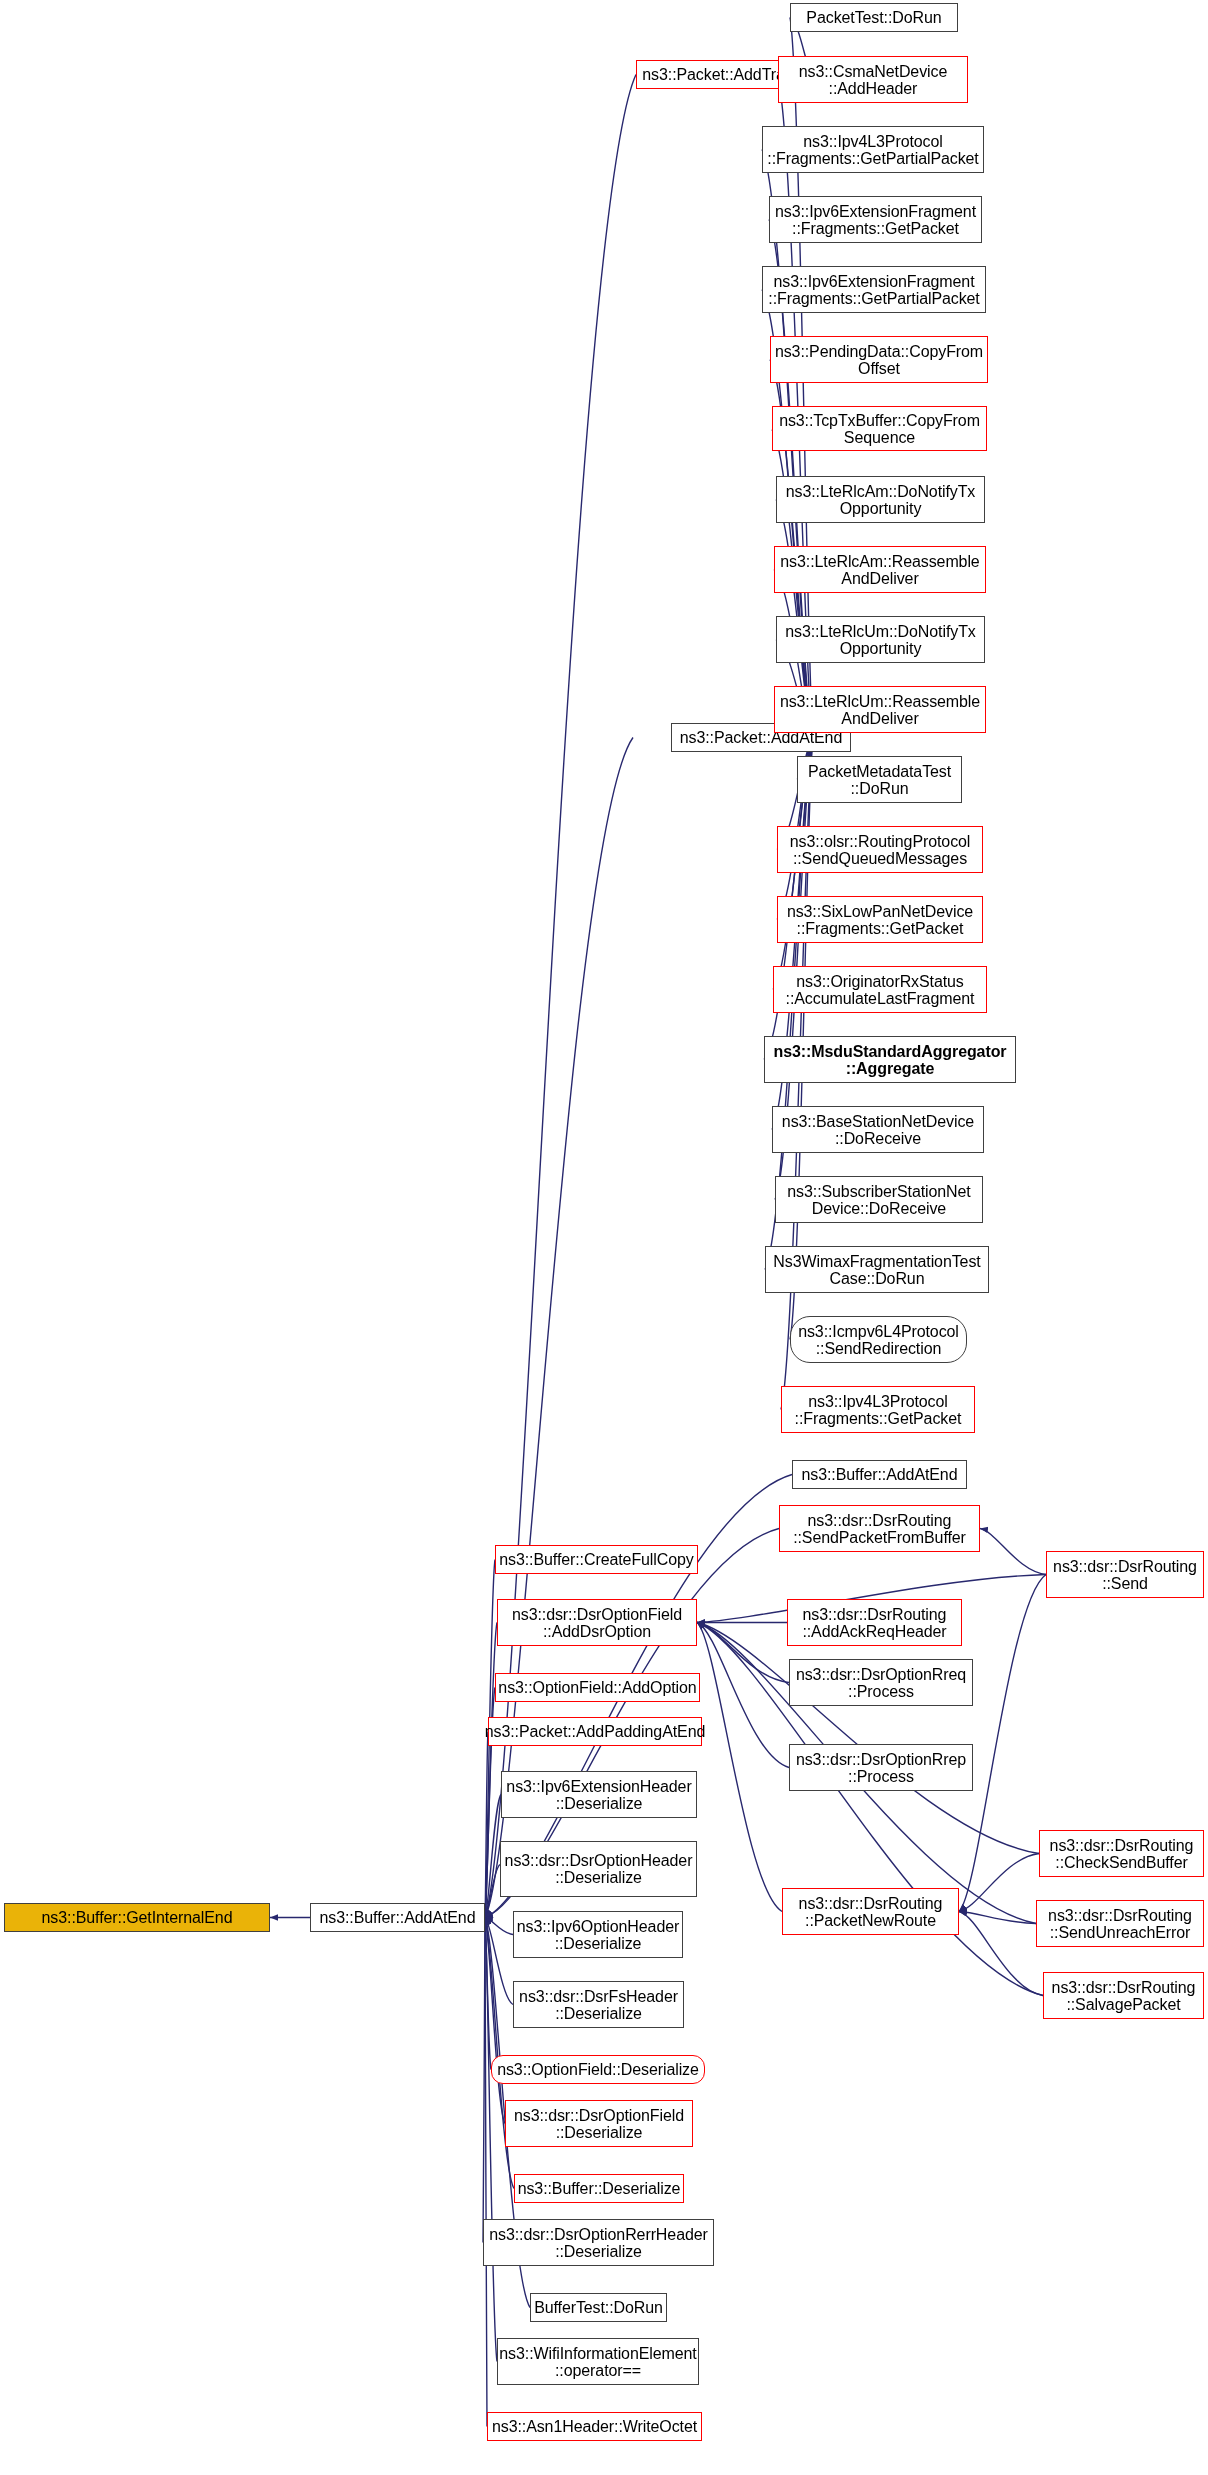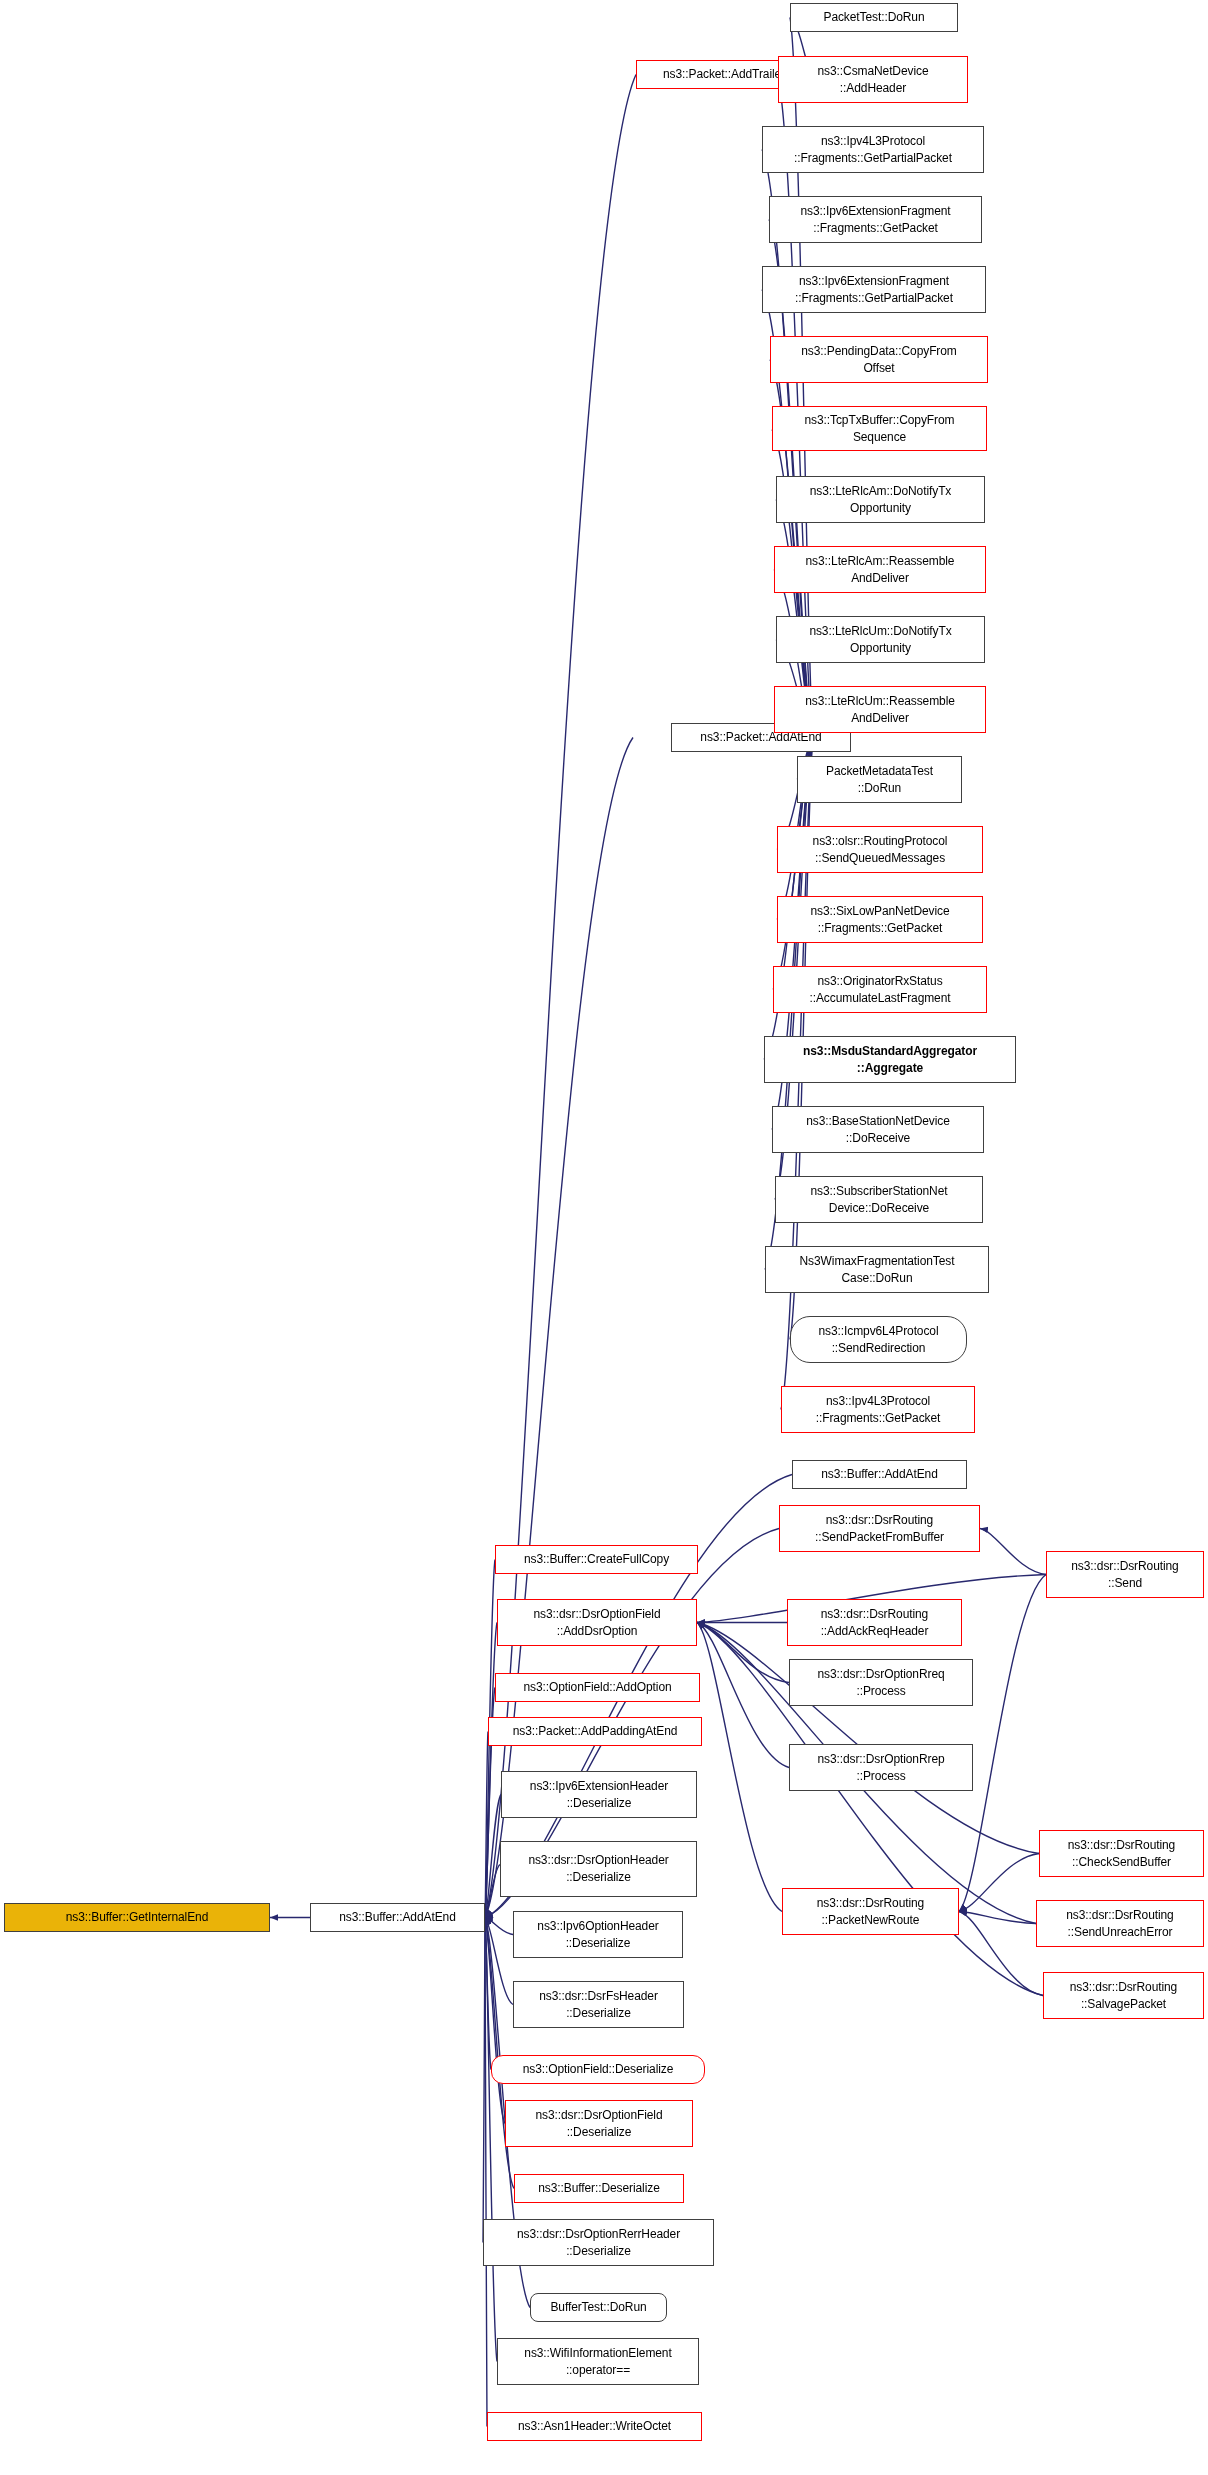--- a/index.html
+++ b/index.html
@@ -23,21 +23,21 @@
     height: 2475px;
     pointer-events: none;
   }
   .node {
     position: absolute;
     box-sizing: border-box;
     display: flex;
     align-items: center;
     justify-content: center;
     text-align: center;
-    font-size: 12px;
+    font-size: 16px;
     line-height: 17px;
     color: #000000;
     background: #ffffff;
     border: 1px solid #404040;
     padding: 0 4px;
     white-space: pre-line;
     letter-spacing: -0.1px;
   }
   .node.red {
     border: 1px solid #ff0000;
@@ -183,21 +183,21 @@
       <div class="node" style="left: 513px; top: 1911px; width: 170px; height: 47px;">ns3::Ipv6OptionHeader
 ::Deserialize</div>
       <div class="node" style="left: 513px; top: 1981px; width: 171px; height: 47px;">ns3::dsr::DsrFsHeader
 ::Deserialize</div>
       <div class="node red" style="left: 491px; top: 2055px; width: 214px; height: 29px; border-radius: 12px;">ns3::OptionField::Deserialize</div>
       <div class="node red" style="left: 505px; top: 2100px; width: 188px; height: 47px;">ns3::dsr::DsrOptionField
 ::Deserialize</div>
       <div class="node red" style="left: 514px; top: 2174px; width: 170px; height: 29px;">ns3::Buffer::Deserialize</div>
       <div class="node" style="left: 483px; top: 2219px; width: 231px; height: 47px;">ns3::dsr::DsrOptionRerrHeader
 ::Deserialize</div>
-      <div class="node" style="left: 530px; top: 2293px; width: 137px; height: 29px; border-radius: 8px;">BufferTest::DoRun</div>
+      <div class="node" style="left: 530px; top: 2293px; width: 137px; height: 29px;">BufferTest::DoRun</div>
       <div class="node" style="left: 497px; top: 2338px; width: 202px; height: 47px;">ns3::WifiInformationElement
 ::operator==</div>
       <div class="node red" style="left: 487px; top: 2412px; width: 215px; height: 29px;">ns3::Asn1Header::WriteOctet</div>
       <div class="node red" style="left: 1046px; top: 1551px; width: 158px; height: 47px;">ns3::dsr::DsrRouting
 ::Send</div>
       <div class="node red" style="left: 1039px; top: 1830px; width: 165px; height: 47px;">ns3::dsr::DsrRouting
 ::CheckSendBuffer</div>
       <div class="node red" style="left: 782px; top: 1888px; width: 177px; height: 47px;">ns3::dsr::DsrRouting
 ::PacketNewRoute</div>
       <div class="node red" style="left: 1036px; top: 1900px; width: 168px; height: 47px;">ns3::dsr::DsrRouting

